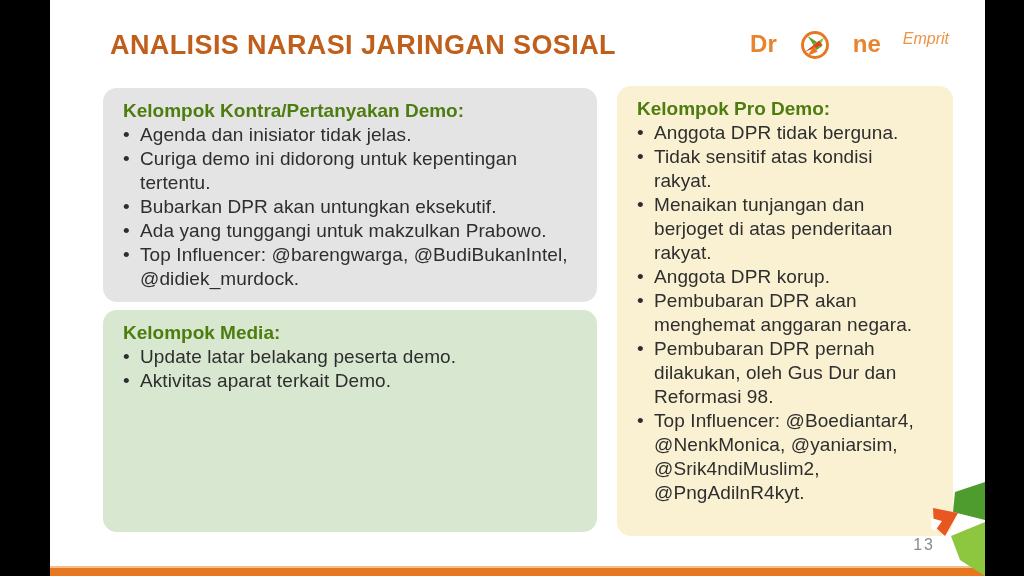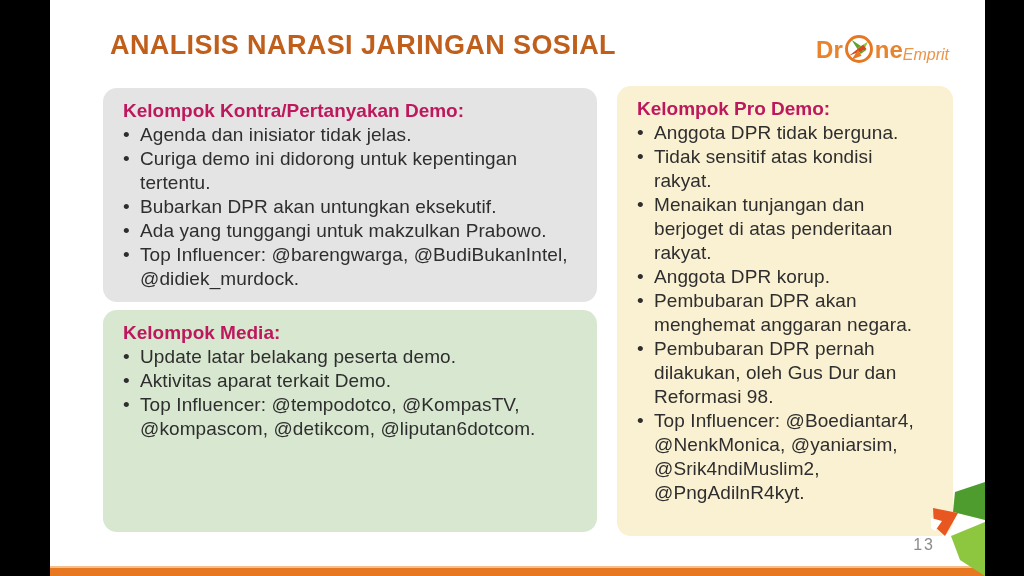--- a/index.html
+++ b/index.html
@@ -27,38 +27,39 @@
     font-weight: 700;
     letter-spacing: 0.4px;
     color: #C05F1B;
   }
 
   
   .logo {
     position: absolute;
     top: 30px; right: 36px;
     display: flex;
-    align-items: flex-end;
+    align-items: flex-start;
     height: 34px;
+    gap: 22px;
   }
   .logo .lg-bold { font-size: 24px; font-weight: 700; color: #E8832E; }
   .logo .lg-light { font-size: 16px; font-weight: 400; color: #EC9447; font-style: italic; }
   .logo svg { margin: 0 1px; display: block; }
 
   
   .box {
     position: absolute;
     border-radius: 14px;
     padding: 11px 20px 10px 20px;
     color: #2e2e2e;
   }
   .box h2 {
     font-size: 19px;
     font-weight: 700;
-    color: #be185d;
+    color: #4d7c0f;
     line-height: 24px;
   }
   .box ul { list-style: none; }
   .box li {
     position: relative;
     font-size: 19px;
     line-height: 24px;
     padding-left: 17px;
     letter-spacing: 0.1px;
   }
@@ -127,21 +128,20 @@
         <li>Ada yang tunggangi untuk makzulkan Prabowo.</li>
         <li>Top Influencer: @barengwarga, @BudiBukanIntel, @didiek_murdock.</li>
       </ul>
     </section>
 
     <section class="box box-green">
       <h2>Kelompok Media:</h2>
       <ul>
         <li>Update latar belakang peserta demo.</li>
         <li>Aktivitas aparat terkait Demo.</li>
-        <li>Top Influencer: @tempodotco, @KompasTV, @kompascom, @detikcom, @liputan6dotcom.</li>
       </ul>
     </section>
 
     <section class="box box-yellow">
       <h2>Kelompok Pro Demo:</h2>
       <ul>
         <li>Anggota DPR tidak berguna.</li>
         <li>Tidak sensitif atas kondisi rakyat.</li>
         <li>Menaikan tunjangan dan berjoget di atas penderitaan rakyat.</li>
         <li>Anggota DPR korup.</li>

